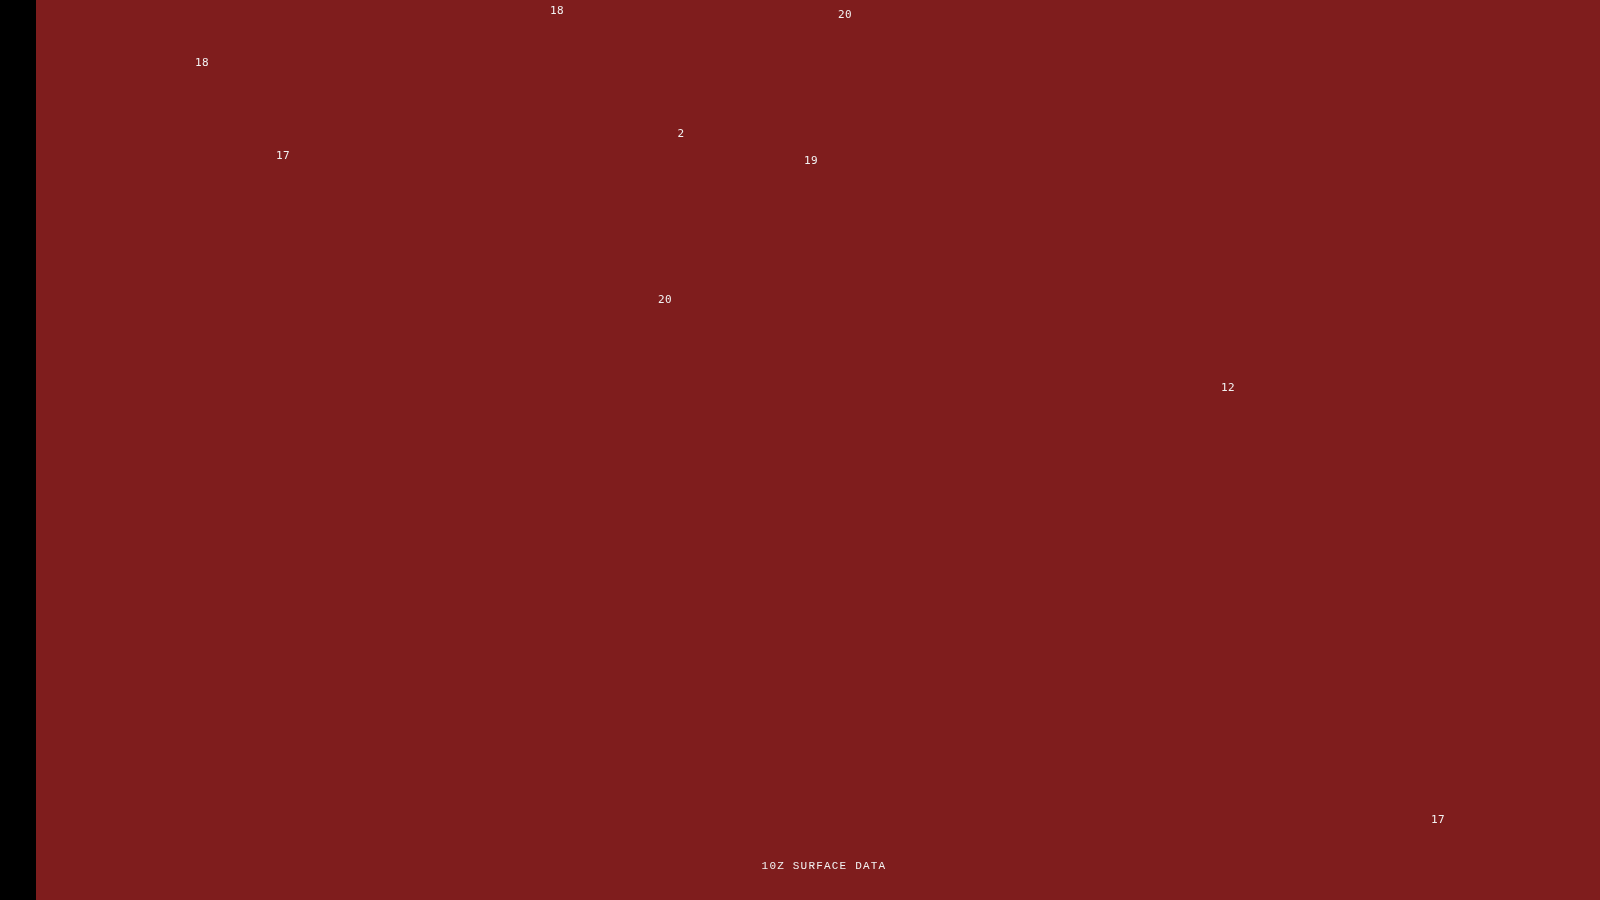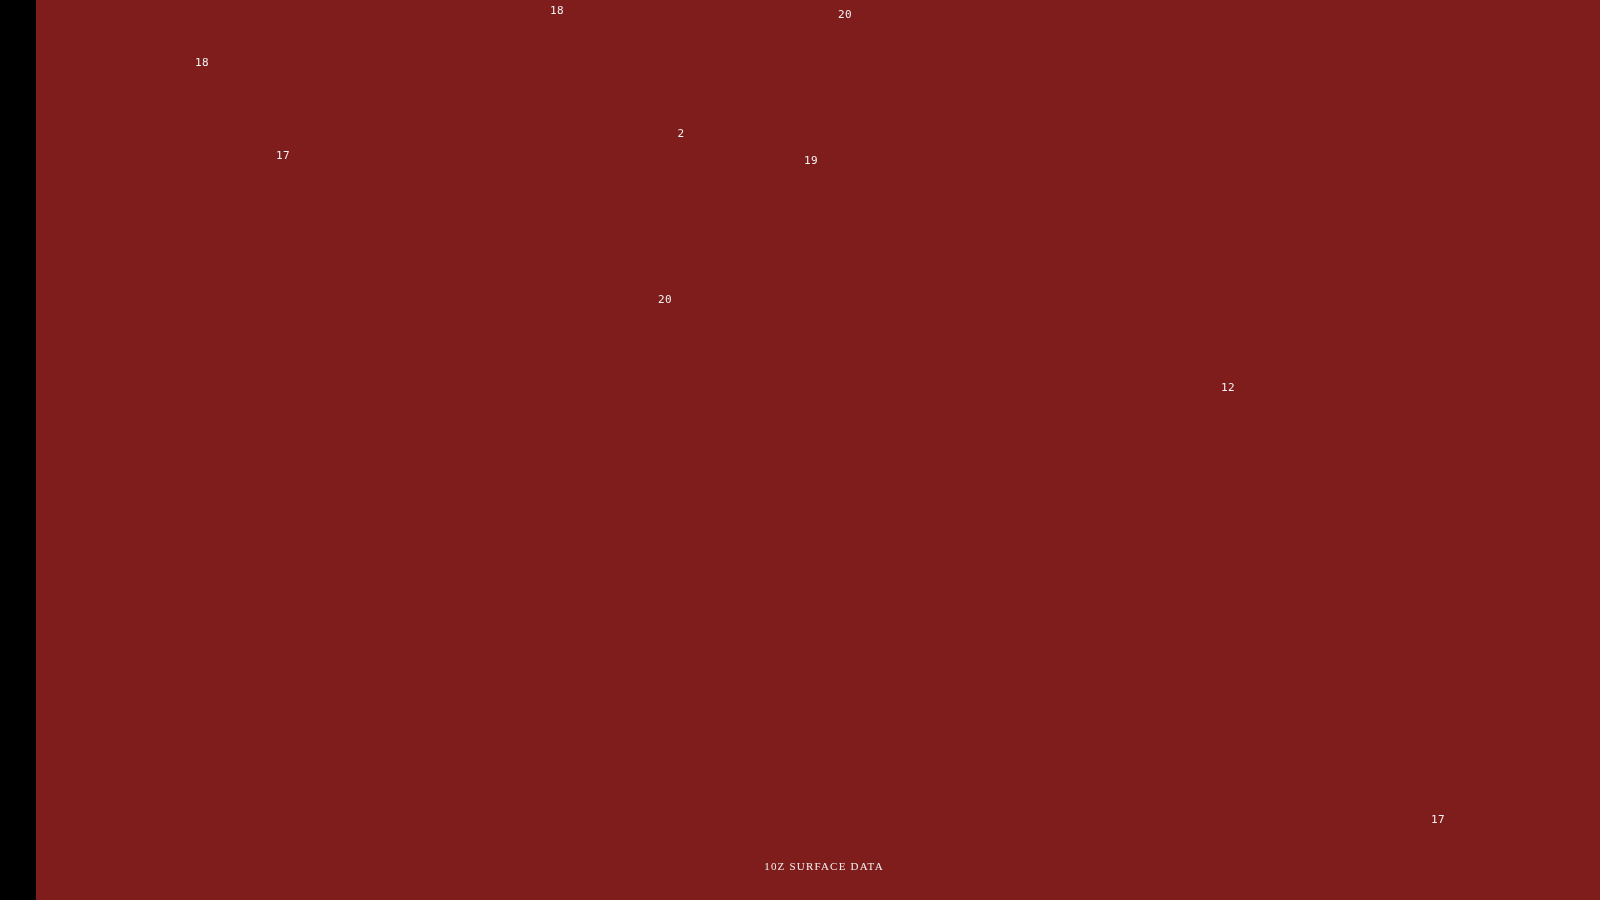--- a/index.html
+++ b/index.html
@@ -21,21 +21,21 @@
     font-family: "DejaVu Sans Mono", monospace;
     font-size: 11px;
     line-height: 11px;
     letter-spacing: 0.5px;
     white-space: nowrap;
     transform: translate(-50%, -50%);
   }
   .caption {
     position: absolute;
     color: #f2f2f2;
-    font-family: Liberation Serif, serif;
+    font-family: Liberation Mono, monospace;
     font-size: 11px;
     line-height: 11px;
     letter-spacing: 1.2px;
     white-space: nowrap;
     transform: translate(-50%, -50%);
   }
 </style>
 </head>
 <body>
 

